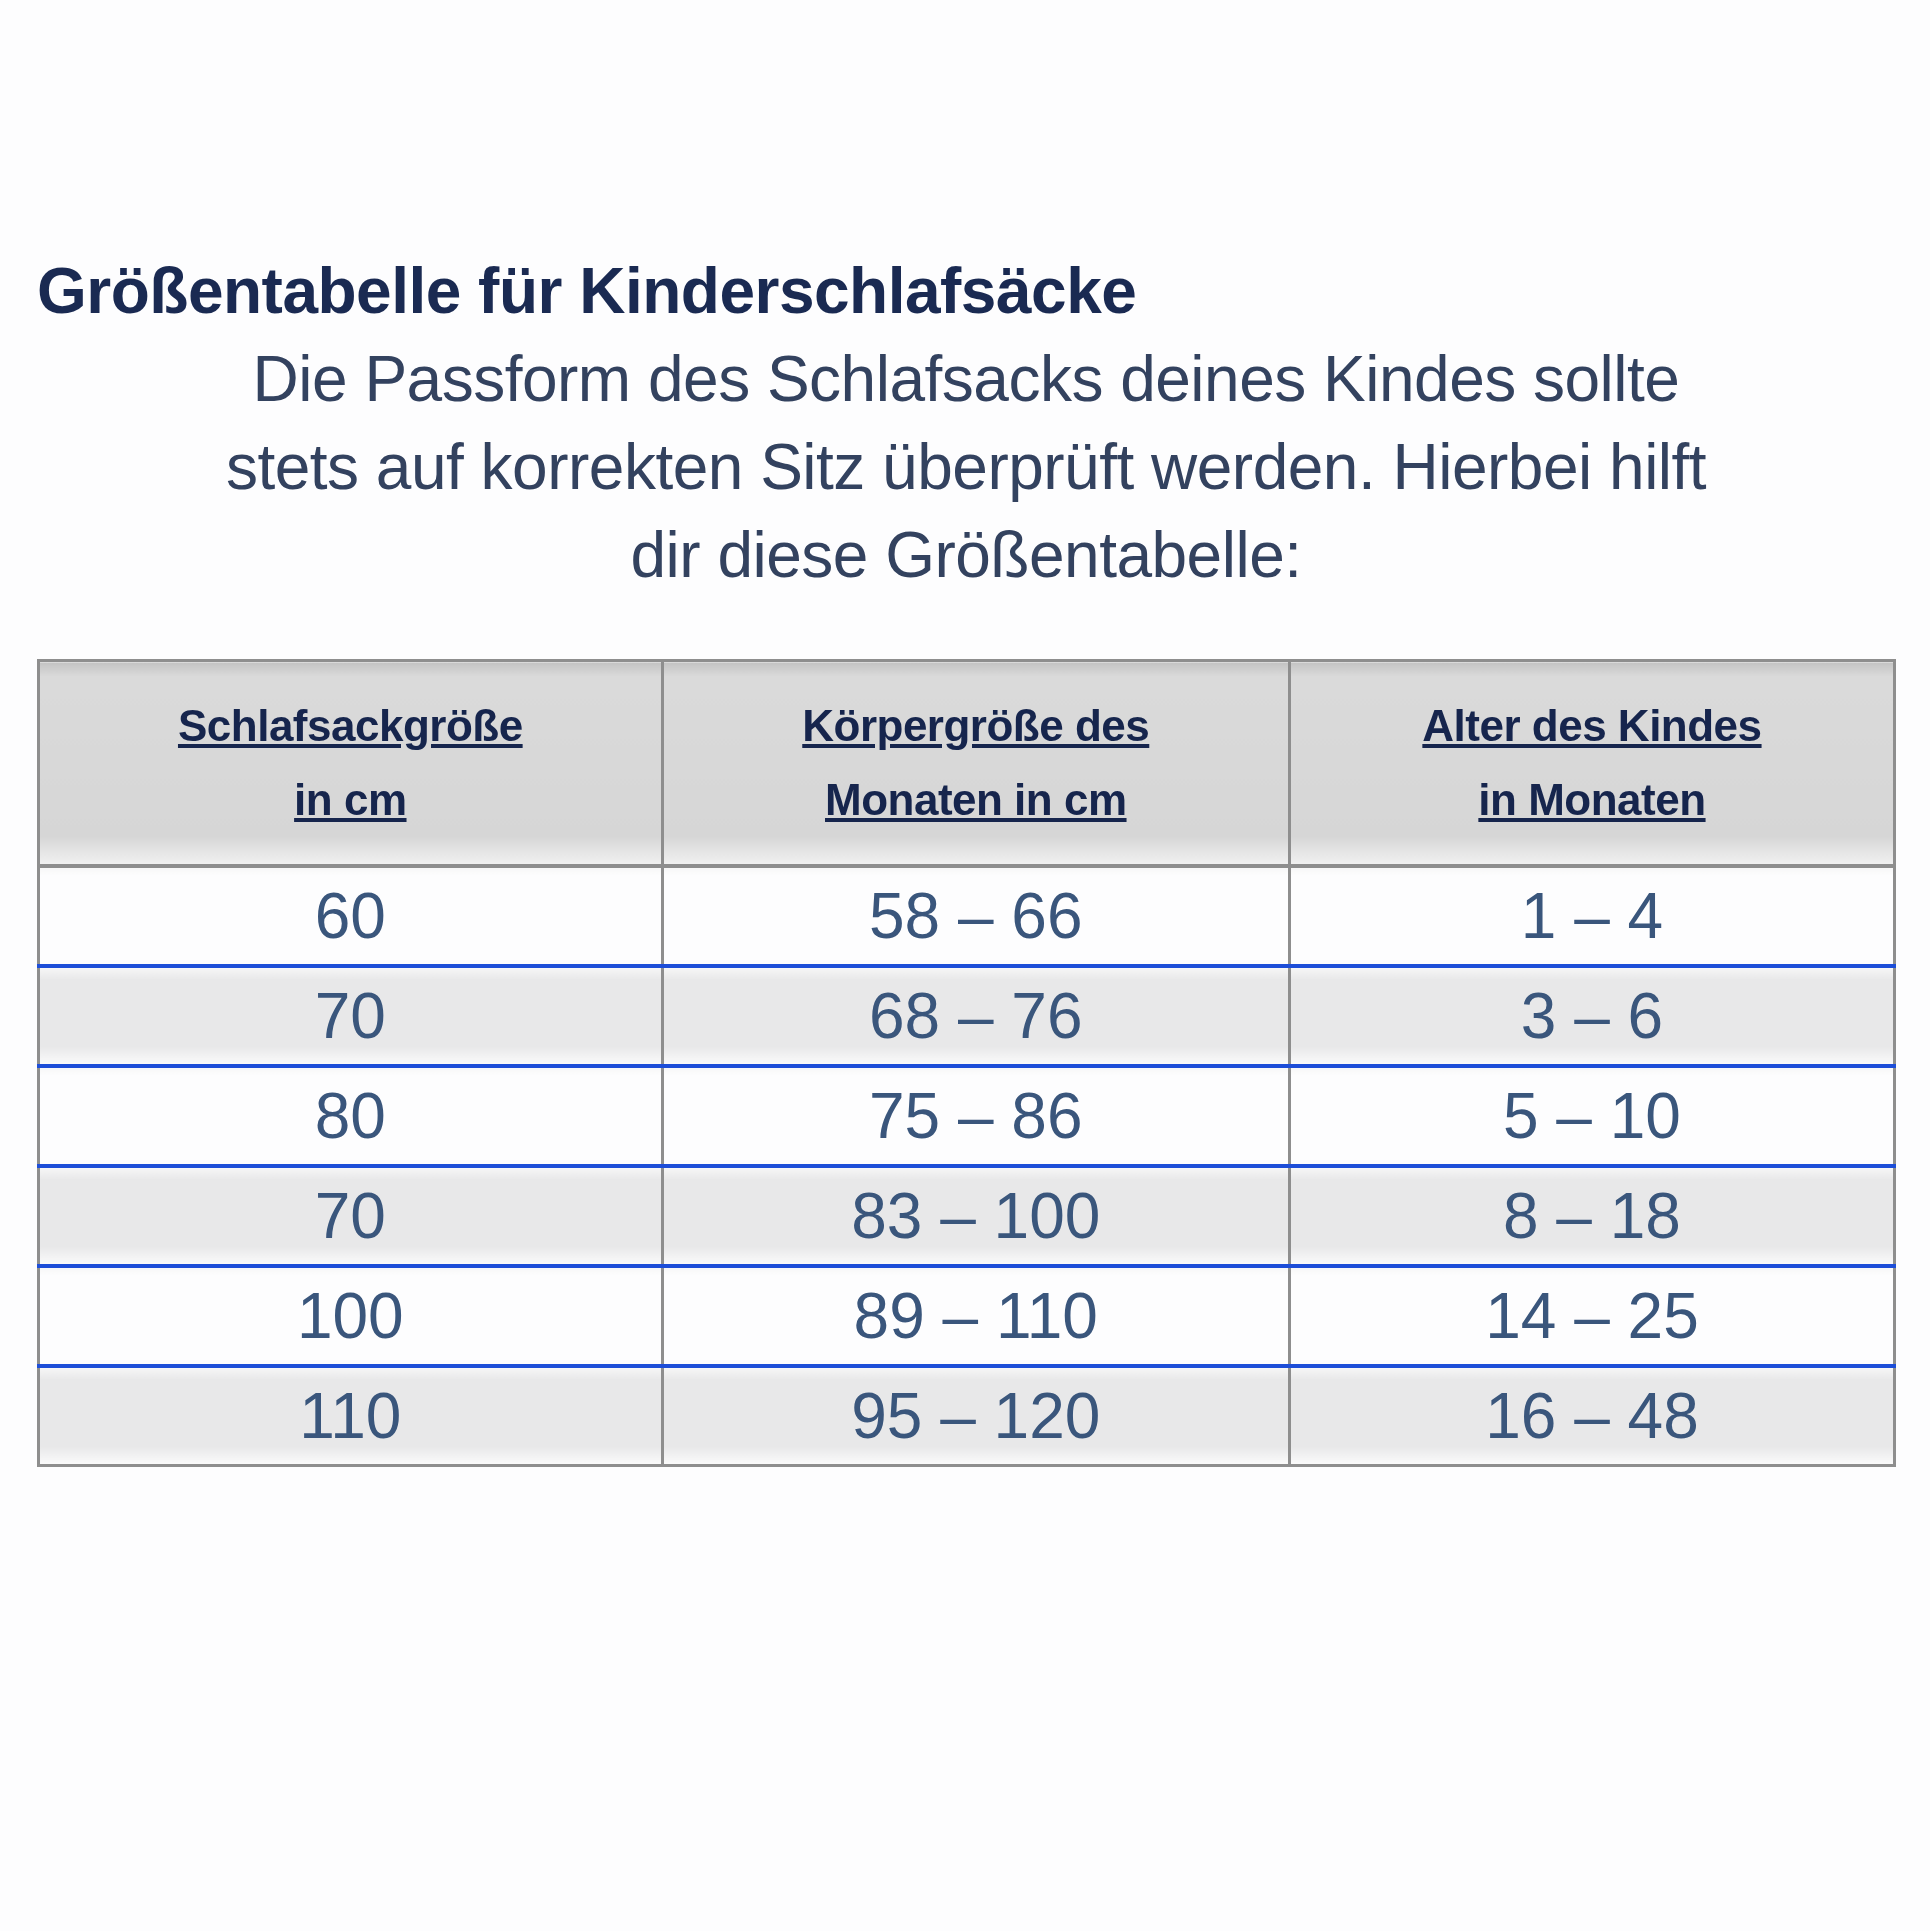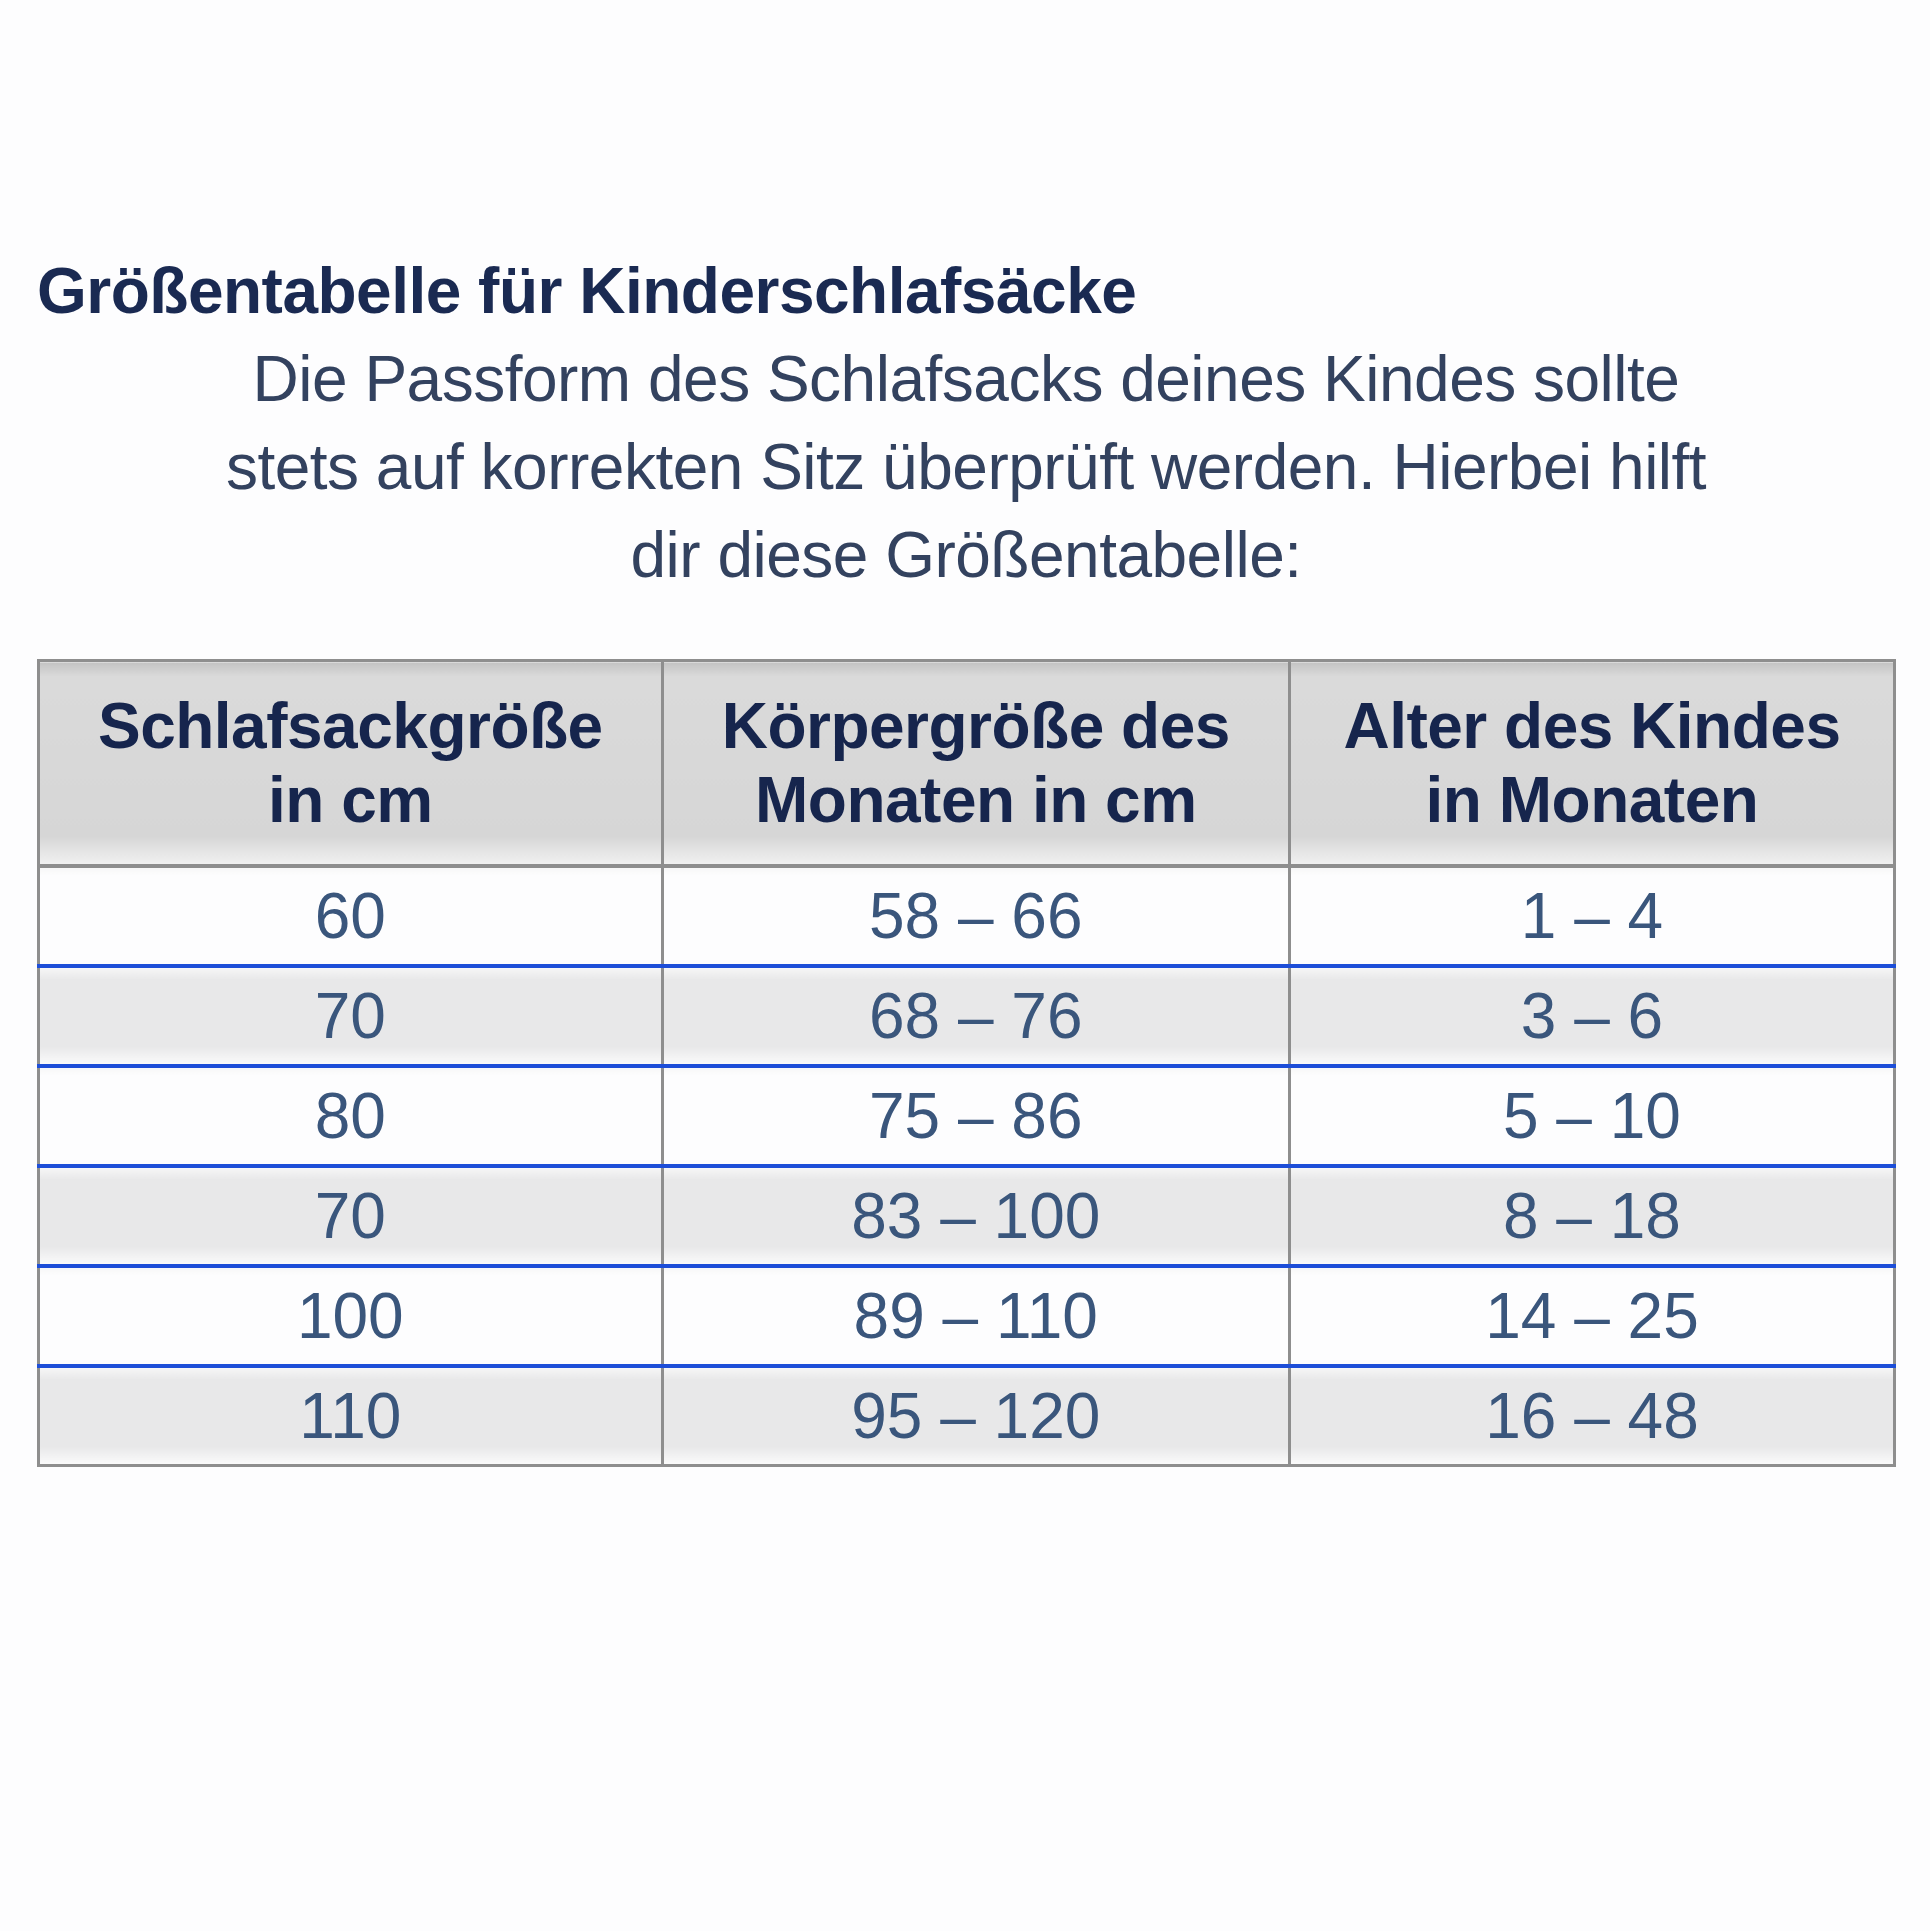--- a/index.html
+++ b/index.html
@@ -53,27 +53,28 @@
   .size-table td {
     border-left: 3px solid #8e8e8e;
     text-align: center;
     vertical-align: middle;
   }
   .size-table th:first-child,
   .size-table td:first-child { border-left: none; }
 
   .size-table thead th {
     height: 205px;
-    font-size: 64px;
+    font-size: 44px;
     font-weight: 700;
     line-height: 74px;
     letter-spacing: -0.5px;
     color: #16254d;
     background: linear-gradient(180deg, #c3c3c3 0%, #dadada 7%, #d6d6d6 86%, #f1f1f1 100%);
     border-bottom: 4px solid #8e8e8e;
+    text-decoration: underline;
   }
 
   .size-table tbody td {
     height: 100px;
     font-size: 64px;
     font-weight: 400;
     color: #3a567c;
   }
 
   .size-table tbody tr { border-top: 4px solid #1d4ed8; }

